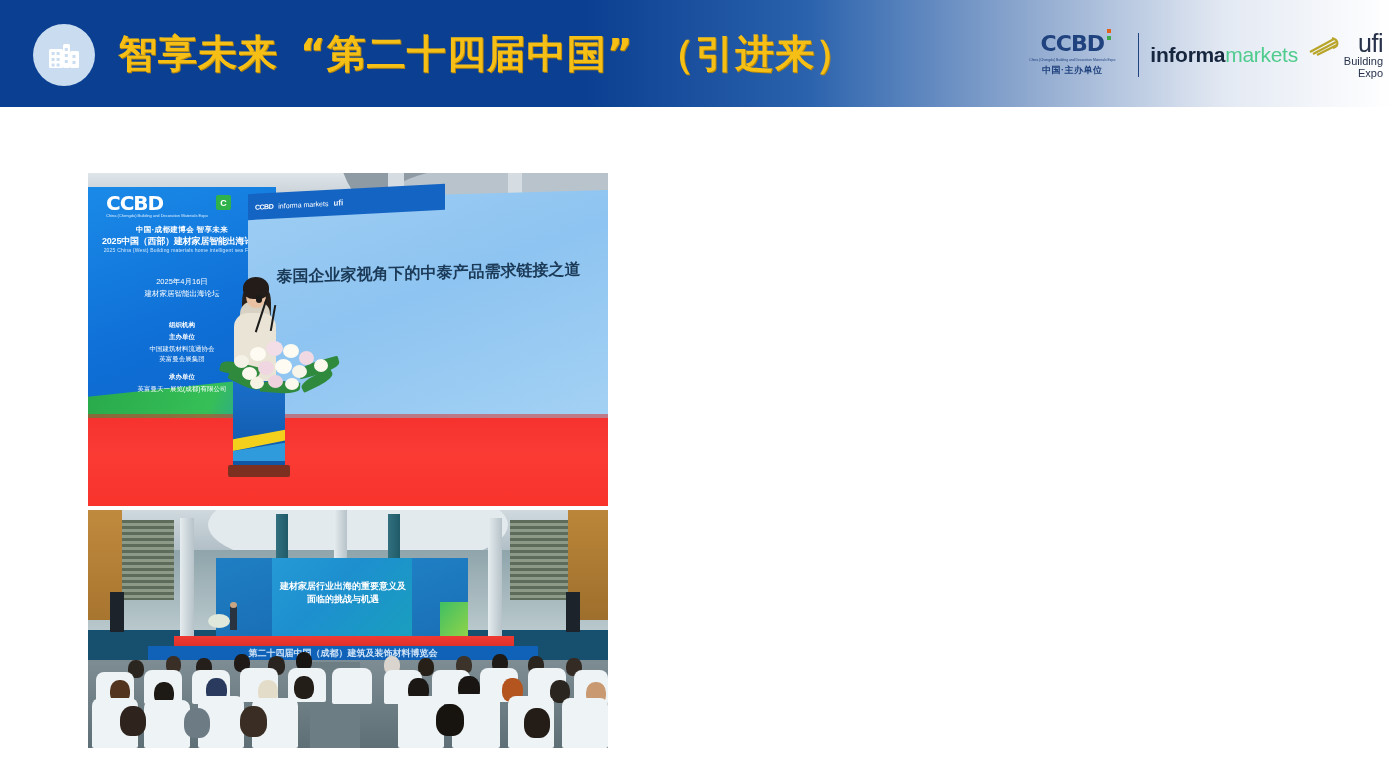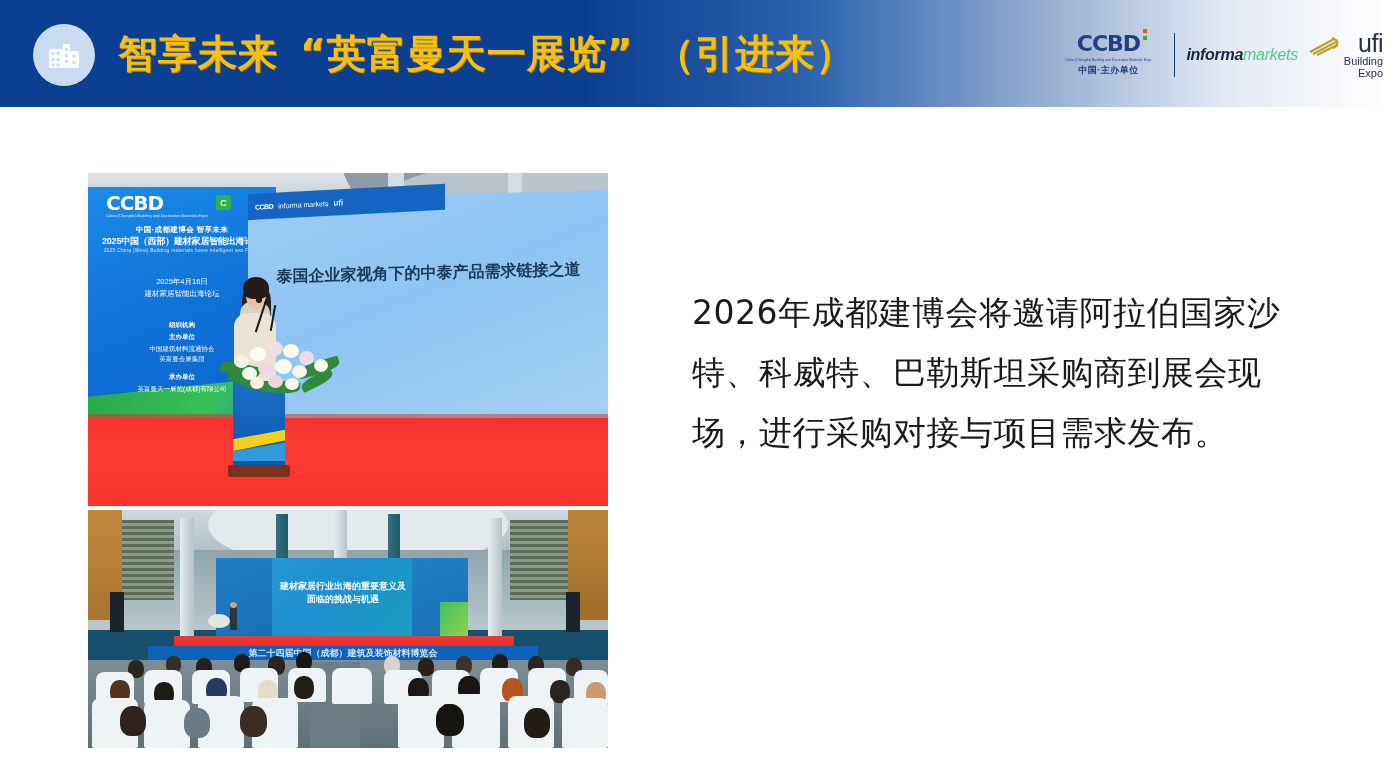--- a/index.html
+++ b/index.html
@@ -34,21 +34,21 @@
   
   .logo-row{position:absolute;right:8px;top:24px;display:flex;align-items:center;height:62px;}
   .ccbd-logo{display:flex;flex-direction:column;align-items:center;padding-right:12px;}
   .ccbd-mark{font-size:22px;font-weight:bold;color:#20427e;letter-spacing:-1px;line-height:22px;position:relative;
              font-family:"DejaVu Sans","Liberation Sans",sans-serif;}
   .ccbd-dot{position:absolute;right:-7px;top:-4px;width:4px;height:4px;background:#e2601a;}
   .ccbd-dot2{position:absolute;right:-7px;top:3px;width:4px;height:4px;background:#3faa4c;}
   .ccbd-en{font-size:3.4px;color:#20427e;line-height:4.4px;text-align:center;margin-top:3px;letter-spacing:0;}
   .ccbd-cn{font-size:9px;color:#20427e;font-weight:bold;margin-top:2px;letter-spacing:0.5px;}
   .logo-div{width:1px;height:44px;background:#20427e;margin:0 11px;}
-  .informa{font-size:16px;font-weight:bold;color:#16263f;letter-spacing:-0.3px;white-space:nowrap;font-style:italic;}
+  .informa{font-size:21px;font-weight:bold;color:#16263f;letter-spacing:-0.3px;white-space:nowrap;}
   .informa .mk{color:#4ecb8d;font-weight:normal;}
   .ufi-wrap{display:flex;align-items:flex-start;margin-left:10px;}
   .ufi-swoosh{margin-top:4px;margin-right:2px;}
   .ufi-txt{display:flex;flex-direction:column;align-items:flex-end;}
   .ufi-big{font-size:25px;color:#27324a;line-height:23px;letter-spacing:-0.5px;}
   .ufi-sub{font-size:11px;color:#27324a;line-height:12px;}
 
   
   .subtitle{
     position:absolute;left:44px;top:131px;
@@ -189,21 +189,21 @@
         <rect x="9.6" y="23.5" width="3" height="3" fill="#c9dcf0"></rect>
         <rect x="17.8" y="8" width="3" height="3" fill="#c9dcf0"></rect>
         <rect x="17.8" y="14" width="3" height="3" fill="#c9dcf0"></rect>
         <rect x="17.8" y="20" width="3" height="3" fill="#c9dcf0"></rect>
         <rect x="25.5" y="15" width="3" height="3" fill="#c9dcf0"></rect>
         <rect x="25.5" y="21" width="3" height="3" fill="#c9dcf0"></rect>
       </svg>
     </div>
 
     <div class="hdr-title">
-      <span>智享未来</span><span class="gap"></span><span>“英富曼天一展览”</span><span class="gap"></span><span>（引进来）</span>
+      <span>智享未来</span><span class="gap"></span><span>“第二十四届中国”</span><span class="gap"></span><span>（引进来）</span>
     </div>
 
     <div class="logo-row">
 
       <div class="ccbd-logo">
         <div class="ccbd-mark">CCBD<span class="ccbd-dot"></span><span class="ccbd-dot2"></span></div>
         <div class="ccbd-en">China (Chengdu) Building and Decoration Materials Expo</div>
         <div class="ccbd-cn">中国·主办单位</div>
       </div>
 
@@ -389,15 +389,14 @@
     <div class="chair" style="left:420px;top:186px;width:46px;height:52px;"></div>
     <div class="chair" style="left:474px;top:188px;width:46px;height:50px;"></div>
 
     <div class="head" style="left:32px;top:196px;width:26px;height:30px;background:#2e241d;"></div>
     <div class="head" style="left:96px;top:198px;width:26px;height:30px;background:#6d7b85;"></div>
     <div class="head" style="left:152px;top:196px;width:27px;height:31px;background:#3a2e24;"></div>
     <div class="head" style="left:348px;top:194px;width:28px;height:32px;background:#17130f;"></div>
     <div class="head" style="left:436px;top:198px;width:26px;height:30px;background:#241c17;"></div>
   </div>
 
-  <div class="bodytext">2026年成都建博会将邀请阿拉伯国家沙特、科威特、巴勒斯坦采购商到展会现场，进行采购对接与项目需求发布。</div>
 
 </div>
 
 </body></html>

